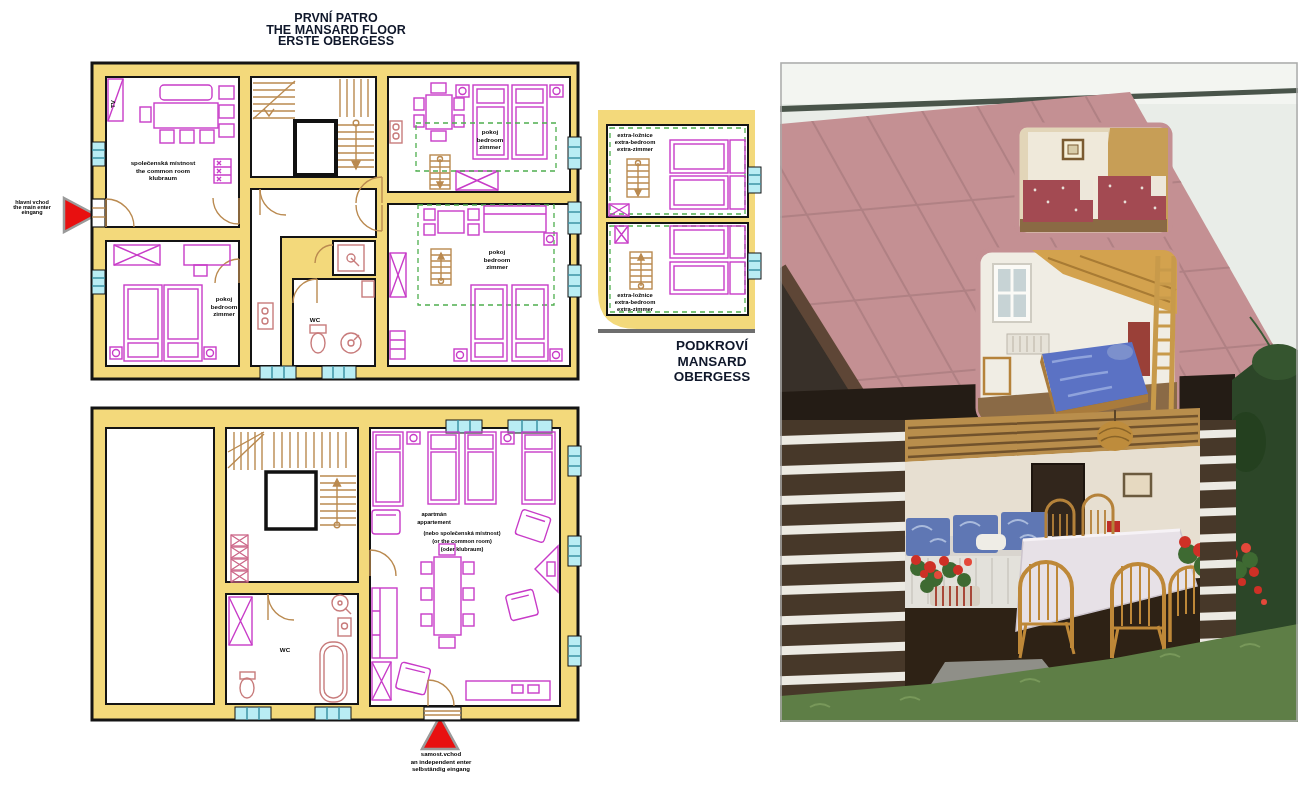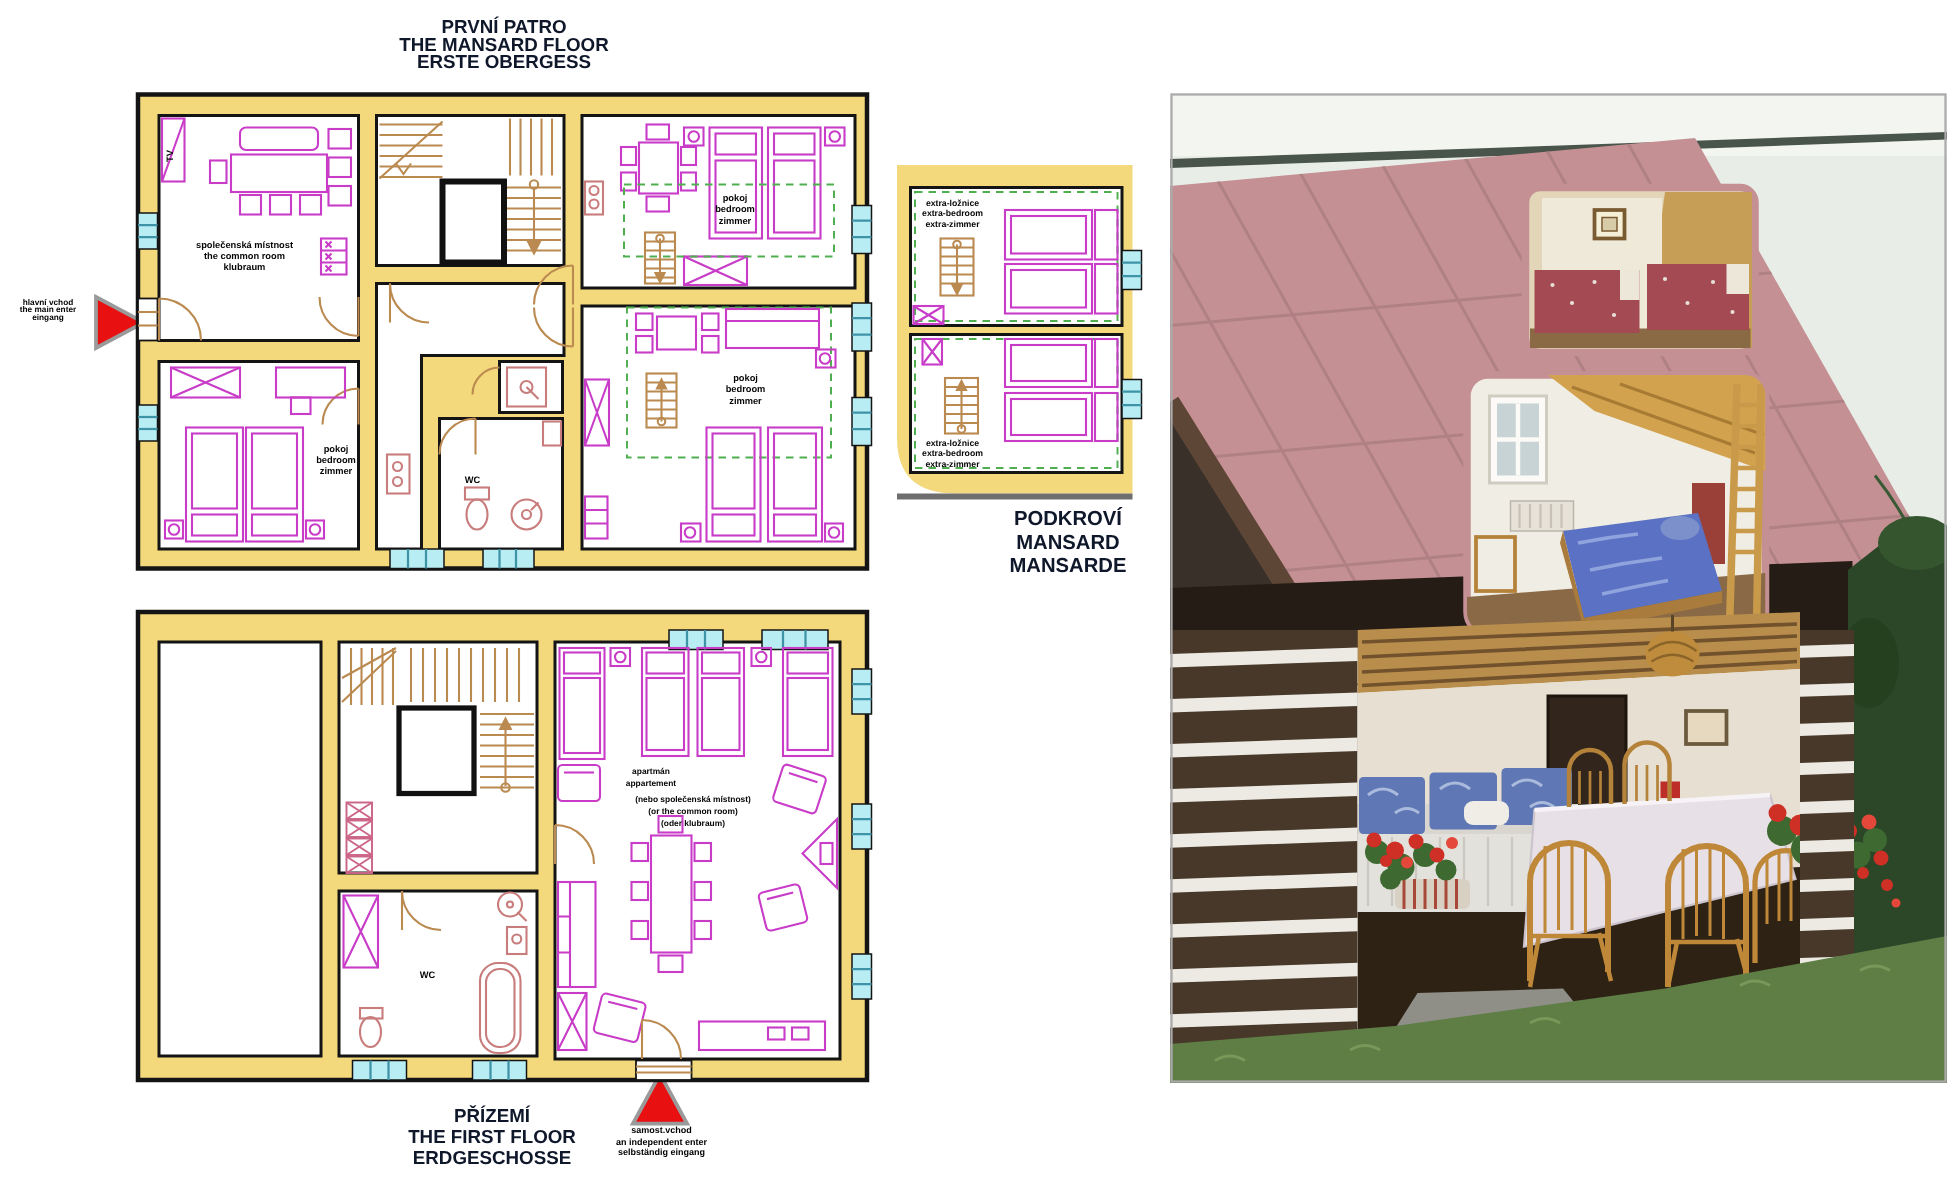--- a/index.html
+++ b/index.html
@@ -39,26 +39,21 @@
 <div id="canvas" style="position:absolute;inset:0">
 
   <div class="ttl" id="t1">
     <div>PRVNÍ PATRO</div>
     <div>THE MANSARD FLOOR</div>
     <div>ERSTE OBERGESS</div>
   </div>
   <div class="ttl" id="t2">
     <div>PODKROVÍ</div>
     <div>MANSARD</div>
-    <div>MANSARDE</div>
-  </div>
-  <div class="ttl" id="t3">
-    <div>PŘÍZEMÍ</div>
-    <div>THE FIRST FLOOR</div>
-    <div>ERDGESCHOSSE</div>
+    <div>OBERGESS</div>
   </div>
 
   <div class="ent" id="entL">
     <div>hlavní vchod</div>
     <div>the main enter</div>
     <div>eingang</div>
   </div>
   <svg id="arrowL" viewBox="0 0 36 38">
     <polygon points="2,2 34,19 2,36" fill="#E81010" stroke="#9A9A9A" stroke-width="2.5"></polygon>
   </svg>

